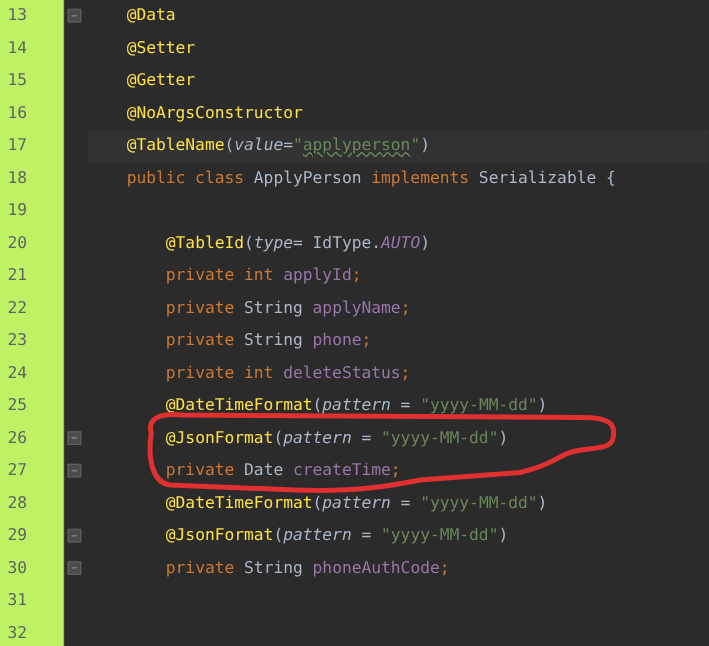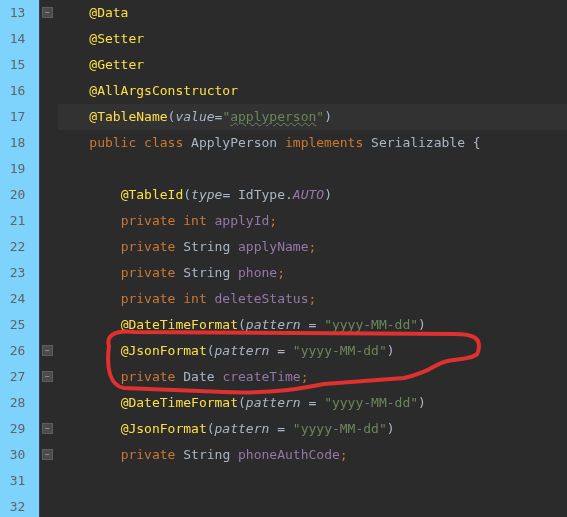--- a/index.html
+++ b/index.html
@@ -8,26 +8,26 @@
     font-family: "Consolas", "Monaco", monospace;
     font-size: 13px;
     line-height: 26px;
     color: #a9b7c6;
     width: 567px;
     height: 517px;
     overflow: hidden;
   }
   .editor { display: flex; height: 100%; }
   .gutter {
-    background: #7dd3fc;
+    background: #bef264;
     color: #606366;
-    text-align: center;
+    text-align: left;
     padding: 0 10px 0 6px;
     user-select: none;
-    width: 40px;
+    width: 52px;
     flex-shrink: 0;
     border-right: 1px solid #3c3f41;
   }
   .gutter-line { height: 26px; }
   .fold-col {
     width: 16px;
     background: #2b2b2b;
     flex-shrink: 0;
     position: relative;
   }
@@ -106,21 +106,21 @@
       <div class="fold-mark" style="top: 345px;">−</div>
       <div class="fold-mark" style="top: 371px;">−</div>
       <div class="fold-mark" style="top: 423px;">−</div>
       <div class="fold-mark" style="top: 449px;">−</div>
     </div>
   <div class="code" id="code">
 
     <div class="code-line">    <span class="ann">@Data</span></div>
     <div class="code-line">    <span class="ann">@Setter</span></div>
     <div class="code-line">    <span class="ann">@Getter</span></div>
-    <div class="code-line">    <span class="ann">@AllArgsConstructor</span></div>
+    <div class="code-line">    <span class="ann">@NoArgsConstructor</span></div>
     <div class="code-line current">    <span class="ann">@TableName</span><span class="plain">(</span><span class="param">value</span><span class="plain">=</span><span class="str">"</span><span class="str underline">applyperson</span><span class="str">"</span><span class="plain">)</span></div>
     <div class="code-line">    <span class="kw">public class </span><span class="cls">ApplyPerson </span><span class="kw">implements </span><span class="cls">Serializable {</span></div>
     <div class="code-line"><span></span></div>
     <div class="code-line">        <span class="ann">@TableId</span><span class="plain">(</span><span class="param">type</span><span class="plain">= </span><span class="plain">IdType.</span><span class="ital">AUTO</span><span class="plain">)</span></div>
     <div class="code-line">        <span class="kw">private int </span><span class="field">applyId</span><span class="kw">;</span></div>
     <div class="code-line">        <span class="kw">private </span><span class="plain">String </span><span class="field">applyName</span><span class="kw">;</span></div>
     <div class="code-line">        <span class="kw">private </span><span class="plain">String </span><span class="field">phone</span><span class="kw">;</span></div>
     <div class="code-line">        <span class="kw">private int </span><span class="field">deleteStatus</span><span class="kw">;</span></div>
     <div class="code-line">        <span class="ann">@DateTimeFormat</span><span class="plain">(</span><span class="param">pattern </span><span class="plain">= </span><span class="str">"</span><span class="str">yyyy-MM-dd</span><span class="str">"</span><span class="plain">)</span></div>
     <div class="code-line">        <span class="ann">@JsonFormat</span><span class="plain">(</span><span class="param">pattern </span><span class="plain">= </span><span class="str">"</span><span class="str">yyyy-MM-dd</span><span class="str">"</span><span class="plain">)</span></div>

